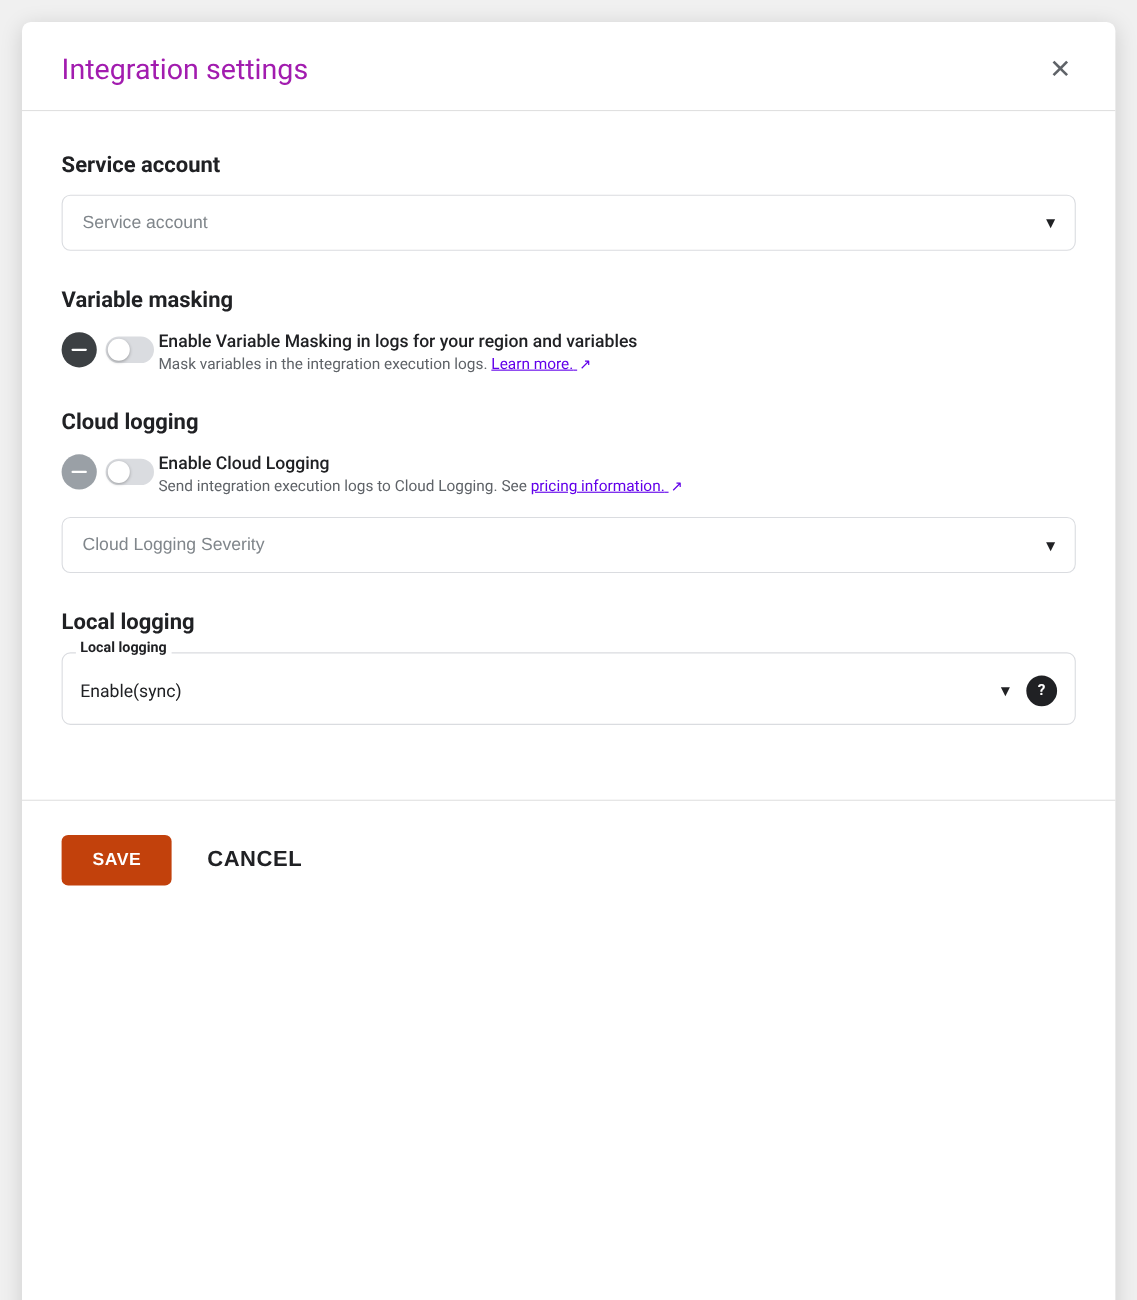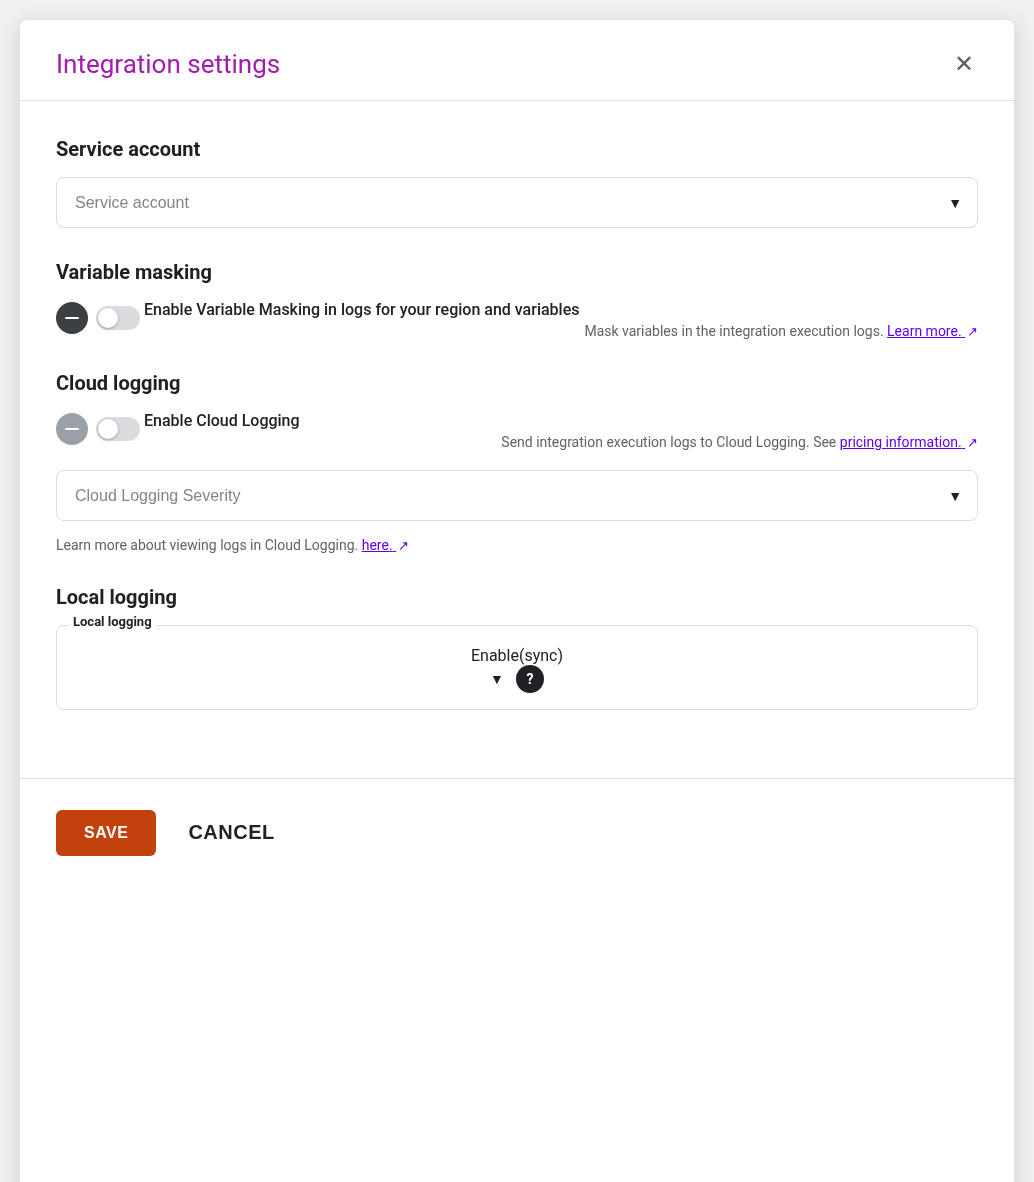--- a/index.html
+++ b/index.html
@@ -161,21 +161,20 @@
     .toggle-label {
       font-size: 16px;
       font-weight: 500;
       color: #202124;
       margin-bottom: 4px;
     }
 
     .toggle-desc {
       font-size: 14px;
       color: #5f6368;
-      text-align: right;
     }
 
     .toggle-desc a {
       color: #6200ea;
       text-decoration: underline;
     }
 
     .external-link-icon {
       display: inline-flex;
       align-items: center;
@@ -212,21 +211,20 @@
       font-size: 13px;
       font-weight: 700;
       color: #202124;
     }
 
     .fieldset-content {
       display: flex;
       align-items: center;
       justify-content: space-between;
       padding-top: 20px;
-      flex-direction: column;
     }
 
     .fieldset-value {
       font-size: 16px;
       color: #202124;
     }
 
     .fieldset-actions {
       display: flex;
       align-items: center;
@@ -341,27 +339,20 @@
           </div>
         </div>
       </div>
 
       <div style="margin-top: 20px;">
         <div class="dropdown-wrapper">
           <select>
             <option value="">Cloud Logging Severity</option>
           </select>
           <span class="dropdown-arrow">▼</span>
-        </div>
-        <div class="cloud-logging-desc">
-          <span>Learn more about viewing logs in Cloud Logging.</span>
-          <a href="#">
-            <span>here.</span>
-            <span class="external-link-icon">↗</span>
-          </a>
         </div>
       </div>
     </div>
 
     <div class="section">
       <div class="section-title">Local logging</div>
       <div class="fieldset-wrapper">
         <div class="fieldset-legend">Local logging</div>
         <div class="fieldset-content">
           <span class="fieldset-value">Enable(sync)</span>

